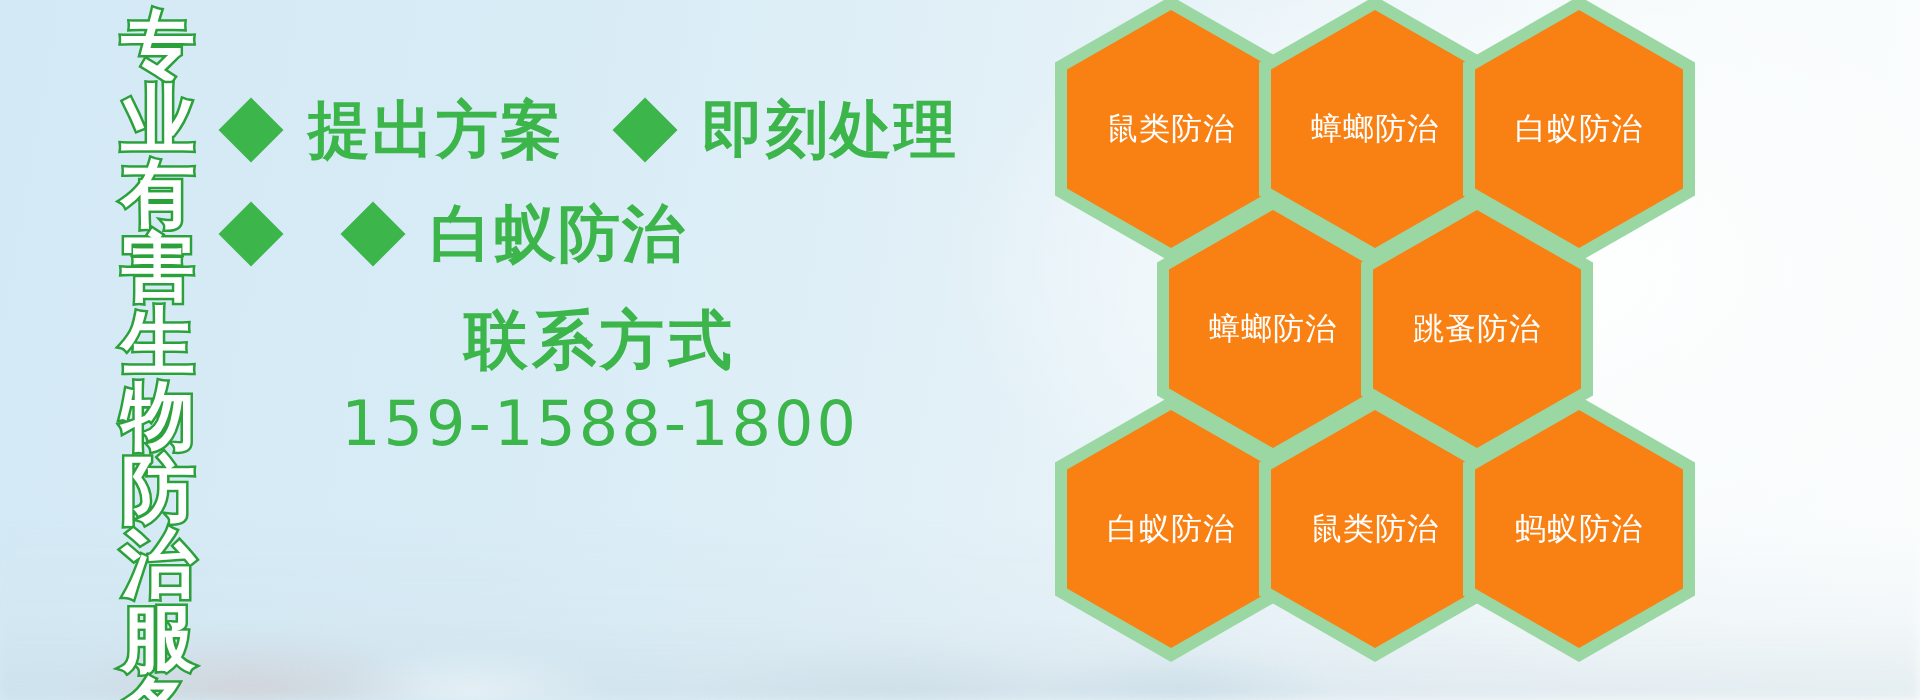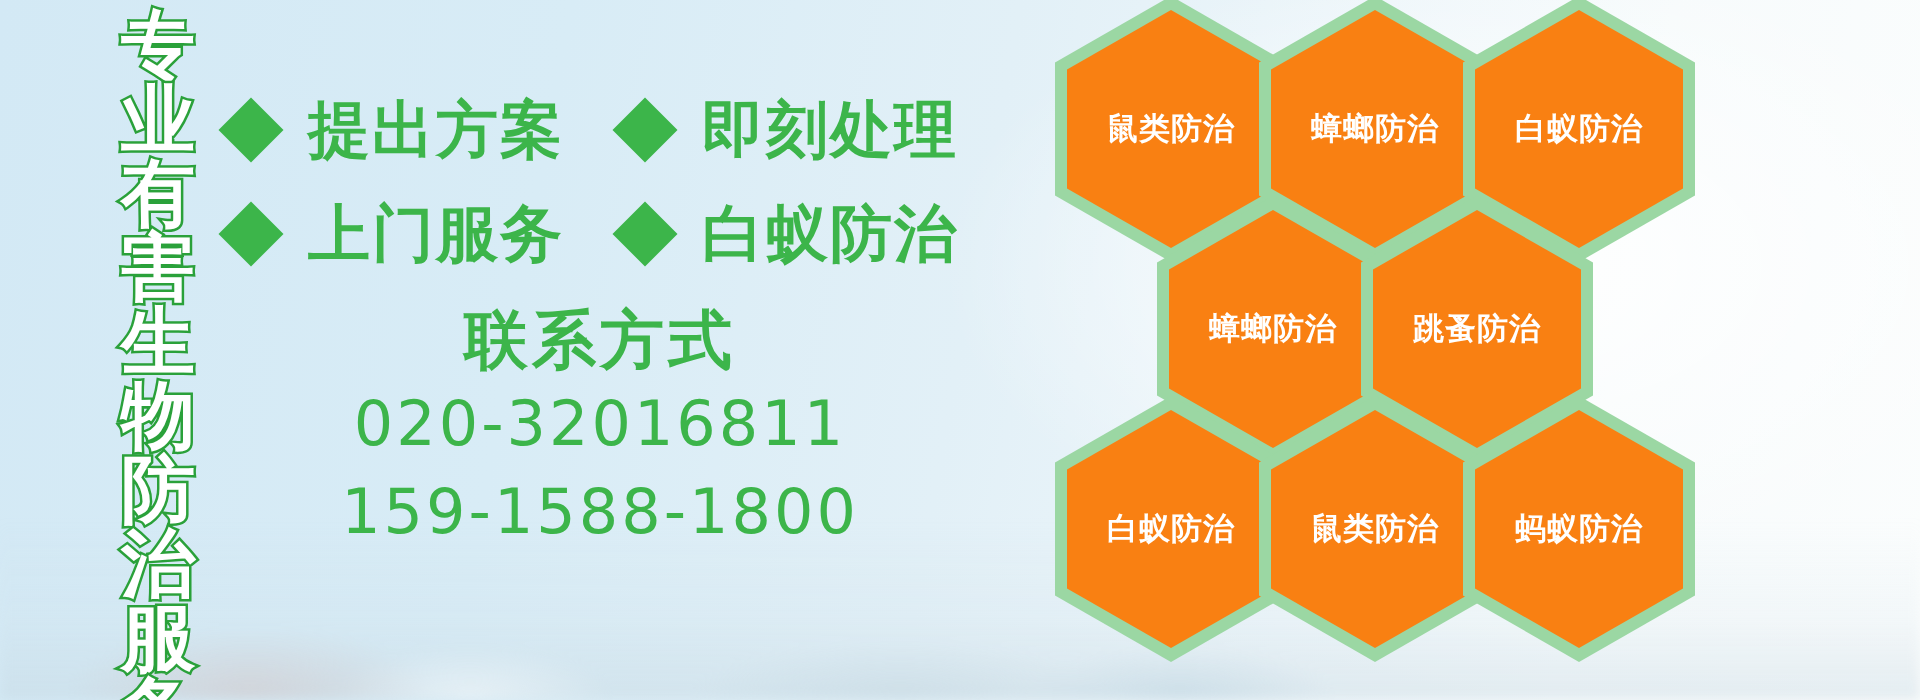--- a/index.html
+++ b/index.html
@@ -90,21 +90,21 @@
     display:flex;align-items:center;justify-content:center;
   }
   .hex-inner{
     width:208px;height:238px;
     -webkit-clip-path:polygon(50% 0%,100% 25%,100% 75%,50% 100%,0% 75%,0% 25%);
     clip-path:polygon(50% 0%,100% 25%,100% 75%,50% 100%,0% 75%,0% 25%);
     background:#f98012;
     display:flex;align-items:center;justify-content:center;
   }
   .hex-label{
-    color:#ffffff;font-size:31px;font-weight:bold;letter-spacing:1px;
+    color:#ffffff;font-size:31px;font-weight:normal;letter-spacing:1px;
     font-family:"DejaVu Sans","Liberation Sans",sans-serif;
     white-space:nowrap;text-align:center;
   }
   
   .r1{top:6px;}  .r2{top:206px;} .r3{top:406px;}
   .c0{left:0px;} .c1{left:204px;} .c2{left:408px;}
   .m0{left:102px;} .m1{left:306px;}
 </style>
 </head>
 <body>
@@ -129,30 +129,28 @@
   <div id="features">
     <div class="feature-row">
       <span class="diamond"></span>
       <span class="feature-text">提出方案</span>
       <span class="gap"></span>
       <span class="diamond"></span>
       <span class="feature-text">即刻处理</span>
     </div>
     <div class="feature-row">
       <span class="diamond"></span>
-      <span class="feature-text">上门服务</span>
       <span class="gap"></span>
       <span class="diamond"></span>
       <span class="feature-text">白蚁防治</span>
     </div>
   </div>
 
   <div id="contact">
     <div id="contact-title">联系方式</div>
-    <div class="phone">020-32016811</div>
     <div class="phone">159-1588-1800</div>
   </div>
 
   <div id="honeycomb">
 
     <div class="hex r1 c0">
       <div class="hex-inner">
         <span class="hex-label">鼠类防治</span>
       </div>
     </div>

